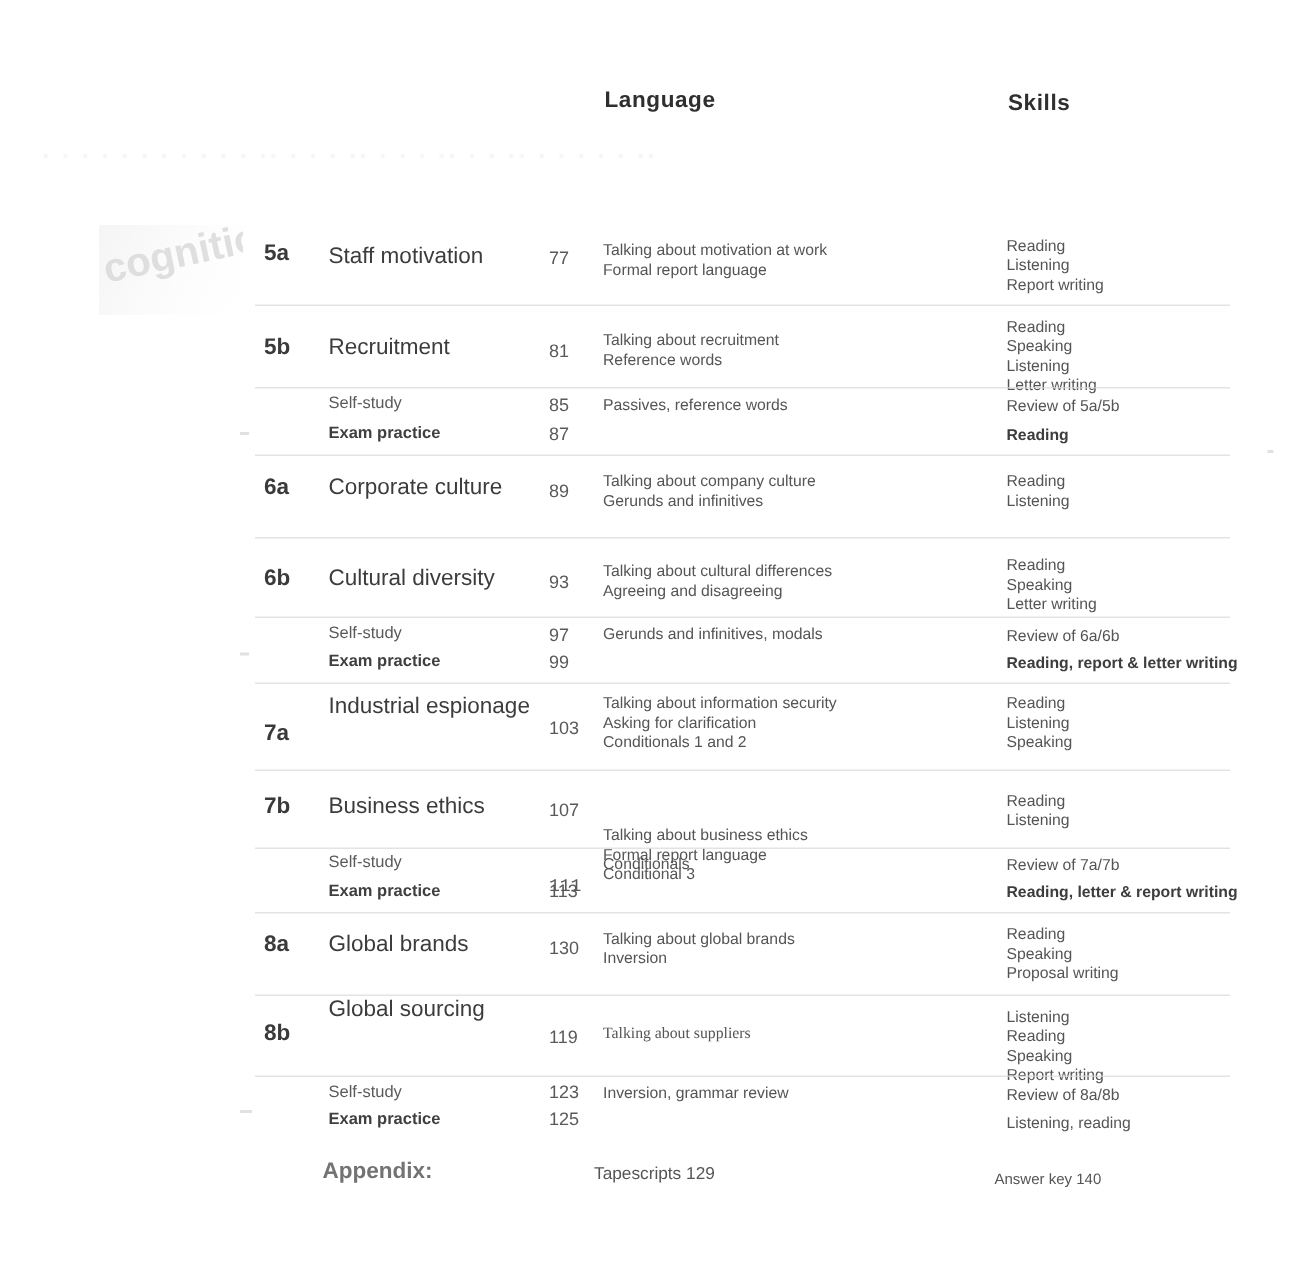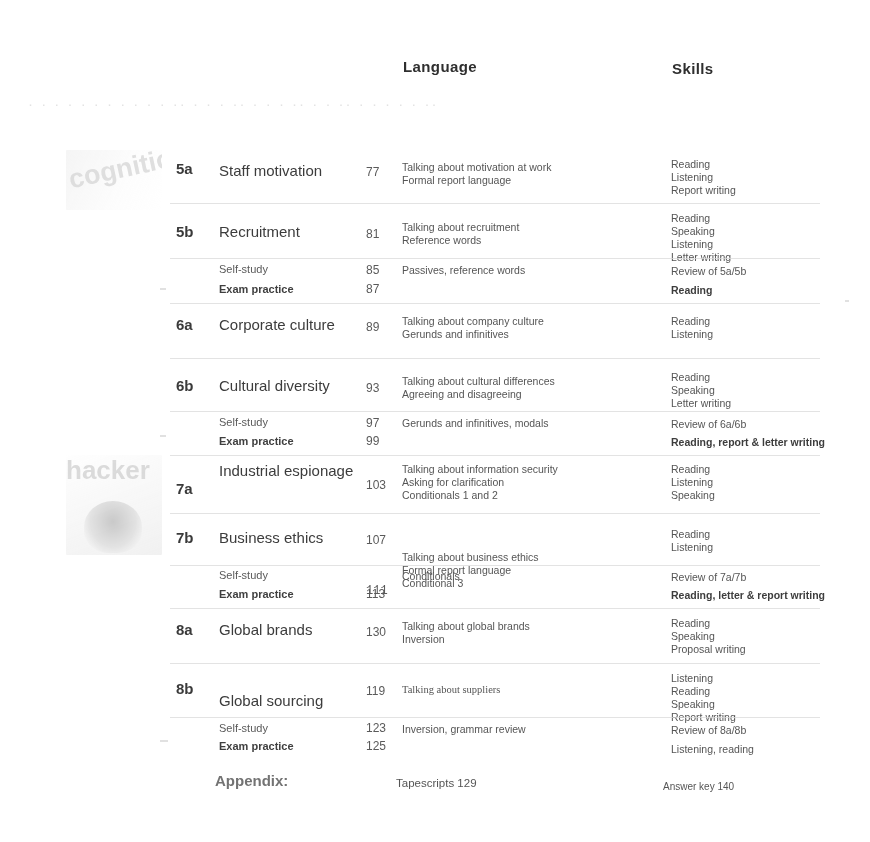--- a/index.html
+++ b/index.html
@@ -228,26 +228,20 @@
 
   <div class="faded-band">· · ·   · · · ·   ·  · · ·    ·· ·   ·  · ·· ·   ·   · ·· ·  ·  ·· ·   ·  ·  ·  ·  ··</div>
 
   <div class="thumb" id="thumb-1">
     <div class="thumb-inner">
       <div class="thumb-word">cognition</div>
     </div>
   </div>
 
 
-  <div class="thumb" id="thumb-3">
-    <div class="thumb-inner">
-      <div class="thumb-word">hacker</div>
-      <div class="blob"></div>
-    </div>
-  </div>
 
 
   <div class="row">
     <div class="code" style="top:160px;">5a</div>
     <div class="title" style="top:162px;">Staff motivation</div>
     <div class="page-no" style="top:165px;">77</div>
     <div class="lang" style="top:161px; white-space:pre-line;">Talking about motivation at work
 Formal report language</div>
     <div class="skills" style="top:158px; white-space:pre-line;">Reading
 Listening
@@ -365,21 +359,21 @@
     <div class="lang" style="top:620px; white-space:pre-line;">Talking about global brands
 Inversion</div>
     <div class="skills" style="top:617px; white-space:pre-line;">Reading
 Speaking
 Proposal writing</div>
     <div class="sep" style="top:663px;"></div>
   </div>
 
   <div class="row">
     <div class="code" style="top:680px;">8b</div>
-    <div class="title" style="top:692px;text-align:right;">Global sourcing</div>
+    <div class="title" style="top:664px;text-align:right;">Global sourcing</div>
     <div class="page-no" style="top:684px;">119</div>
     <div class="lang" style="top:683px;font-family:Liberation Serif, serif;">Talking about suppliers</div>
     <div class="skills" style="top:672px; white-space:pre-line;">Listening
 Reading
 Speaking
 Report writing</div>
     <div class="sep" style="top:717px;"></div>
   </div>
 
   <div class="row">

